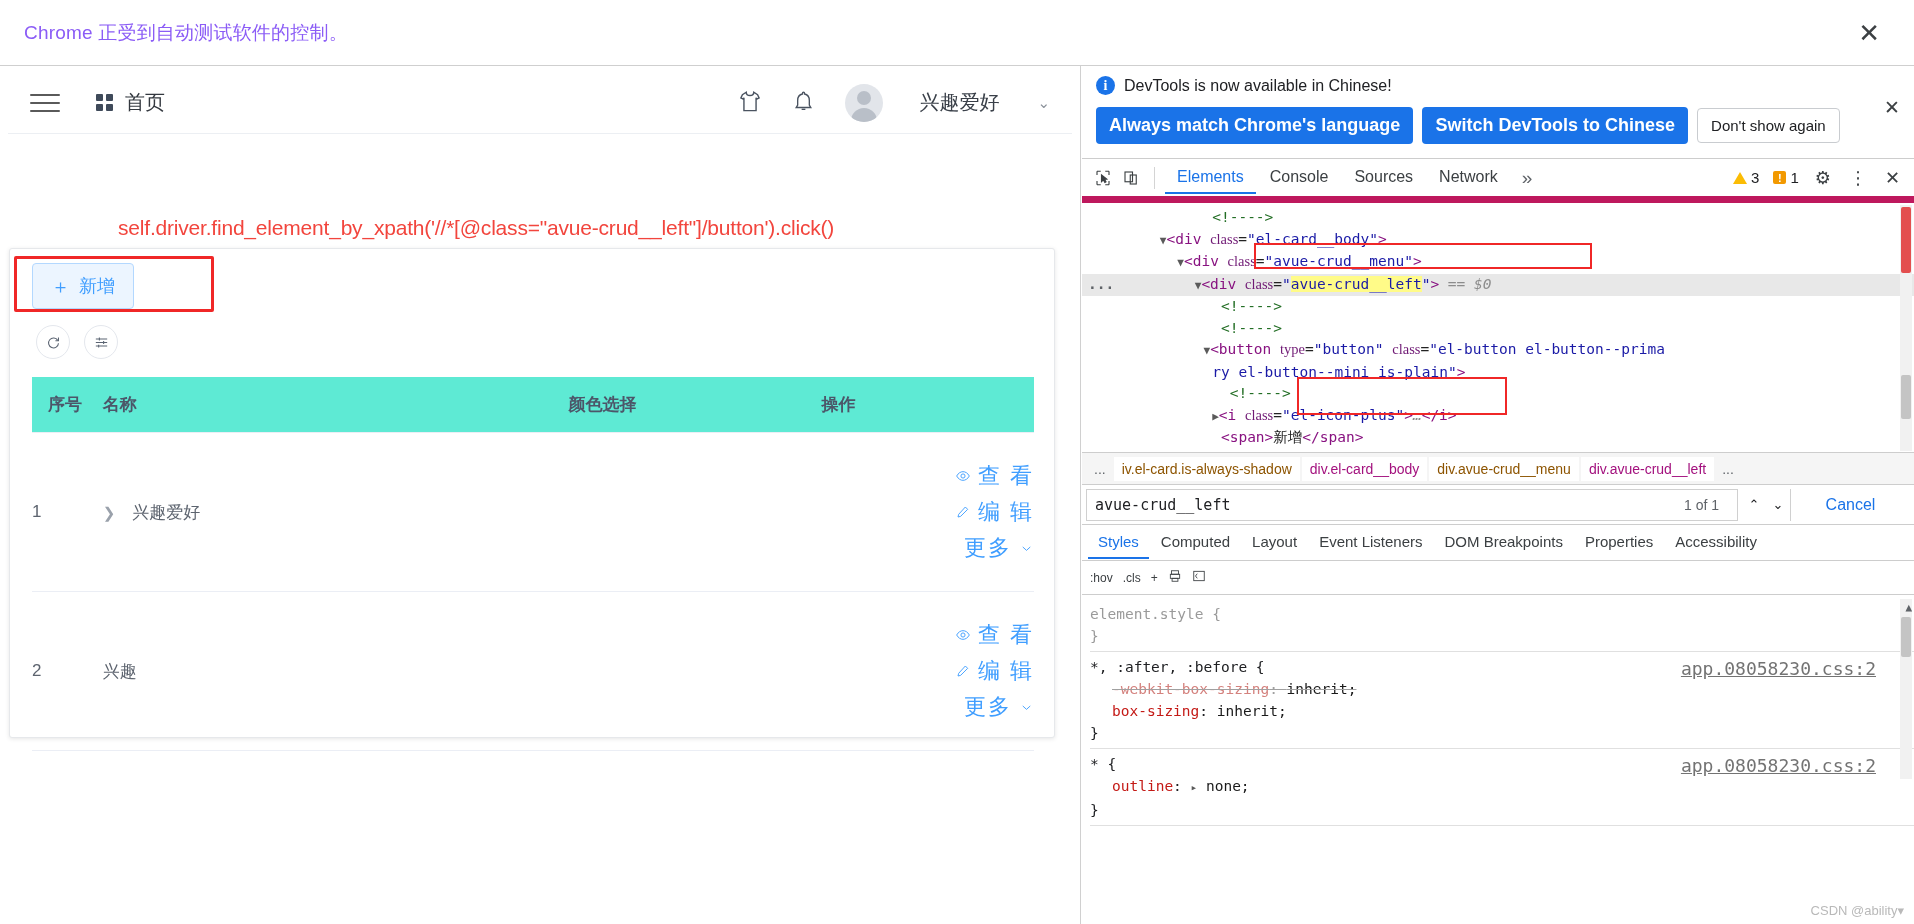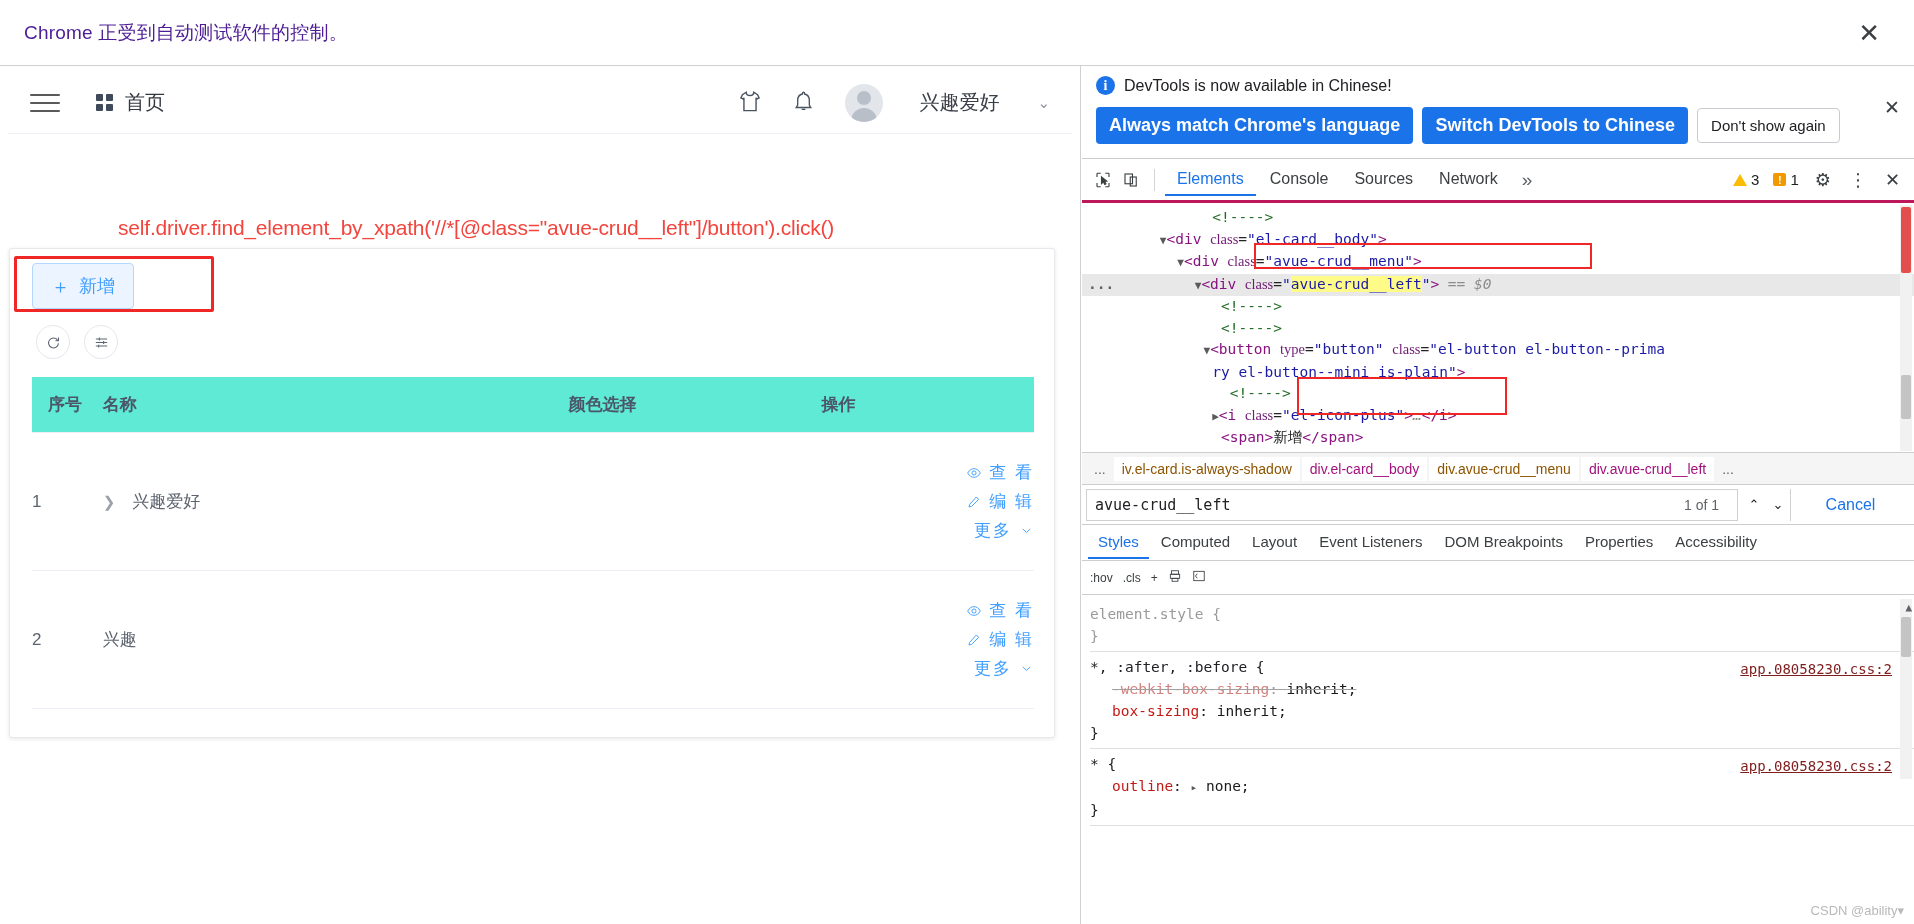--- a/index.html
+++ b/index.html
@@ -10,21 +10,21 @@
   }
   #root { position: relative; width: 1914px; height: 924px; background: #fff; }
 
   
   .infobar {
     position: absolute; left: 0; top: 0; width: 1914px; height: 66px;
     background: #ffffff; border-bottom: 1px solid #cfcfcf;
     display: flex; align-items: center; justify-content: space-between;
     padding: 0 24px;
   }
-  .infobar-text { font-size: 19px; color: #4c1d95; letter-spacing: .2px; }
+  .infobar-text { font-size: 19px; color: #8b5cf6; letter-spacing: .2px; }
   .infobar-close {
     font-size: 26px; color: #3c4043; line-height: 1; cursor: pointer;
     padding: 4px 10px; font-family: "DejaVu Sans", sans-serif; font-weight: 300;
   }
 
   
   .page {
     position: absolute; left: 0; top: 66px; width: 1081px; height: 858px;
     background: #ffffff; border-right: 1px solid #d0d0d0; overflow: hidden;
   }
@@ -92,21 +92,21 @@
   table.crud th.c-act { width: 210px; text-align: left; }
   table.crud td {
     font-size: 17px; color: #5d646f; padding: 22px 0;
     border-bottom: 1px solid #ebeef5; vertical-align: middle;
   }
   td.c-seq { padding-left: 22px; }
   .expand-arrow { color: #9aa1ab; margin-right: 12px; font-size: 15px; cursor: pointer; }
   .act-cell { text-align: right; padding-right: 38px; }
   .act-link {
     display: flex; align-items: center; justify-content: flex-end; gap: 7px;
-    color: #409eff; font-size: 17px; cursor: pointer; margin: 6px 0; letter-spacing: 2px;
+    color: #409eff; font-size: 22px; cursor: pointer; margin: 6px 0; letter-spacing: 2px;
   }
   .act-link svg { flex: none; }
 
   
   .devtools {
     position: absolute; left: 1082px; top: 66px; width: 832px; height: 858px;
     background: #ffffff; font-family: "Liberation Sans", sans-serif;
     display: flex; flex-direction: column; overflow: hidden;
   }
   .dt-banner { position: relative; padding: 10px 14px 14px 14px; border-bottom: 1px solid #cdcdcd; }
@@ -126,21 +126,21 @@
   .dt-btn-plain {
     background: #fff; color: #202124; border: 1px solid #c9ccd0; border-radius: 4px;
     font-size: 15px; padding: 8px 13px; cursor: pointer;
     font-family: "Liberation Sans", sans-serif;
   }
   .banner-x {
     position: absolute; right: 14px; top: 30px; font-size: 19px; color: #3c4043; cursor: pointer;
   }
 
   .dt-tabs {
-    display: flex; align-items: center; height: 44px; border-bottom: 3px solid #be185d;
+    display: flex; align-items: center; height: 44px; border-bottom: 7px solid #be185d;
     padding: 0 8px; gap: 2px;
   }
   .dt-tool-icon { width: 26px; height: 26px; display: flex; align-items: center; justify-content: center; cursor: pointer; color: #5f6368; }
   .dt-divider { width: 1px; height: 22px; background: #d4d4d4; margin: 0 8px; }
   .dt-tab { font-size: 16px; color: #3c4043; padding: 6px 12px; cursor: pointer; border-bottom: 2px solid transparent; }
   .dt-tab.active { color: #1a73e8; border-bottom-color: #1a73e8; }
   .dt-more { font-size: 19px; color: #5f6368; padding: 0 10px; cursor: pointer; }
   .dt-right-group { margin-left: auto; display: flex; align-items: center; gap: 6px; }
   .warn-pill { display: flex; align-items: center; gap: 4px; font-size: 15px; color: #202124; cursor: pointer; padding: 0 4px; }
   .tri-warn { width: 0; height: 0; border-left: 7px solid transparent; border-right: 7px solid transparent; border-bottom: 12px solid #fbbc04; }
@@ -221,21 +221,21 @@
     flex: 1; border: none; outline: none; font-size: 15px; color: #202124; background: transparent;
     font-family: "Liberation Sans", sans-serif;
   }
   .filter-row .tool { font-size: 12px; color: #3c4043; cursor: pointer; }
   .css-pane {
     position: relative; flex: 1; overflow: hidden;
     font-family: "DejaVu Sans Mono", "Liberation Mono", monospace;
     font-size: 14.5px; line-height: 22px; color: #202124; padding: 4px 0 0 8px;
   }
   .rule { padding: 4px 0; border-bottom: 1px solid #e0e0e0; position: relative; }
-  .rule .src { position: absolute; right: 22px; top: 6px; color: #7f1d1d; text-decoration: underline; font-size: 14px; cursor: pointer; }
+  .rule .src { position: absolute; right: 38px; top: 6px; color: #737373; text-decoration: underline; font-size: 18px; cursor: pointer; }
   .sel-gray { color: #9a9a9a; }
   .prop { color: #c41a16; }
   .pval { color: #1a1a1a; }
   .strike { text-decoration: line-through; color: #a0a0a0; }
   .strike .prop { color: #d4827e; }
   .indent { padding-left: 22px; }
   .css-scroll { position: absolute; right: 2px; top: 4px; width: 12px; height: 180px; background: #f1f1f1; }
   .css-scroll .thumb { position: absolute; right: 1px; top: 18px; width: 10px; height: 40px; background: #c4c4c4; border-radius: 2px; }
   .css-up { position: absolute; right: 2px; top: 2px; font-size: 11px; color: #5f6368; }
   .watermark {

